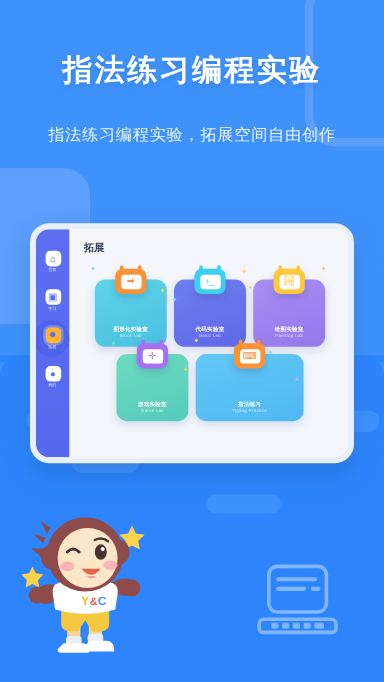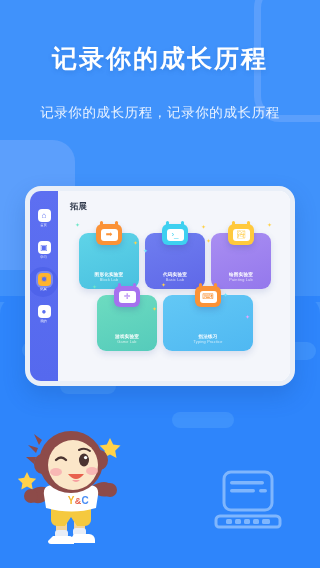--- a/index.html
+++ b/index.html
@@ -165,22 +165,22 @@
   <div class="ground">
     <div class="gblob gb6"></div>
     <div class="gblob gb1"></div>
     <div class="gblob gb2"></div>
     <div class="gblob gb3"></div>
     <div class="gblob gb4"></div>
     <div class="gblob gb5"></div>
   </div>
 </div>
 
-<div class="headline">记录你的成长历程</div>
-<div class="subline">记录你的成长历程，记录你的成长历程</div>
+<div class="headline">指法练习编程实验</div>
+<div class="subline">指法练习编程实验，拓展空间自由创作</div>
 
 <div class="tablet">
   <div class="tab-side" id="sidebar">
       <div class="nav-item">
         <span class="nav-ico">⌂</span>
         <span class="nav-lbl">首页</span>
       </div>
       <div class="nav-item">
         <span class="nav-ico">▣</span>
         <span class="nav-lbl">学习</span>

